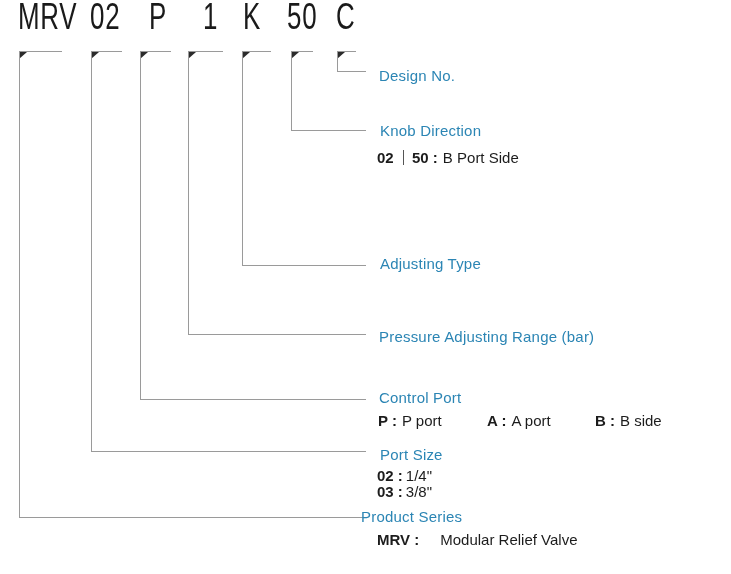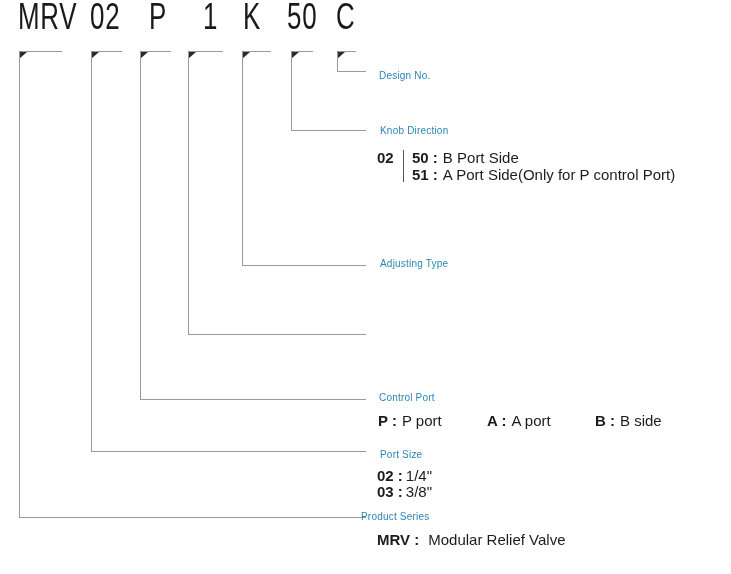--- a/index.html
+++ b/index.html
@@ -18,21 +18,21 @@
     position:absolute;top:-1px;font-size:36px;line-height:36px;
     font-weight:400;color:#1a1a1a;transform:scaleX(0.72);transform-origin:0 0;
     white-space:nowrap;letter-spacing:1px;
   }
   
   .h{position:absolute;height:1px;background:var(--line);}
   .v{position:absolute;width:1px;background:var(--line);}
   .tri{position:absolute;width:0;height:0;border-top:7px solid #2b2b2b;border-right:8px solid transparent;}
   
   .sec-title{
-    position:absolute;font-size:10px;line-height:16px;color:var(--accent);
+    position:absolute;font-size:15px;line-height:16px;color:var(--accent);
     white-space:nowrap;letter-spacing:0.2px;
   }
   
   .detail{position:absolute;font-size:15px;line-height:17px;white-space:nowrap;}
   .bcode{font-weight:700;}
   .desc{margin-left:5px;}
   
   .knob-row{position:absolute;display:flex;align-items:stretch;font-size:15px;line-height:17px;white-space:nowrap;}
   .kkey{font-weight:700;width:26px;}
   .kdiv{width:1px;background:#555;margin:1px 0 1px 0;}
@@ -100,26 +100,26 @@
   </div>
 
   <div class="sec-title" style="left:379px;top:68px">Design No.</div>
 
   <div class="sec-title" style="left:380px;top:123px">Knob Direction</div>
   <div class="knob-row" style="left:377px;top:149px">
     <span class="kkey">02</span>
     <span class="kdiv"></span>
     <span class="kopts">
       <span><span class="bcode">50 :</span><span class="desc">B Port Side</span></span>
-      <span><span class="bcode">51 :</span><span class="desc">A Port Side(Only for P control Port)</span></span>
     </span>
   </div>
 
   <div class="sec-title" style="left:380px;top:256px">Adjusting Type</div>
 
+  <div class="sec-title" style="left:379px;top:329px">Pressure Adjusting Range (bar)</div>
 
   <div class="sec-title" style="left:379px;top:390px">Control Port</div>
   <div class="detail" style="left:378px;top:412px">
     <span class="bcode">P :</span><span class="desc">P port</span>
   </div>
   <div class="detail" style="left:487px;top:412px">
     <span class="bcode">A :</span><span class="desc">A port</span>
   </div>
   <div class="detail" style="left:595px;top:412px">
     <span class="bcode">B :</span><span class="desc">B side</span>
@@ -128,16 +128,16 @@
   <div class="sec-title" style="left:380px;top:447px">Port Size</div>
   <div class="detail" style="left:377px;top:467px">
     <span class="bcode">02 :</span><span class="desc" style="margin-left:3px">1/4"</span>
   </div>
   <div class="detail" style="left:377px;top:483px">
     <span class="bcode">03 :</span><span class="desc" style="margin-left:3px">3/8"</span>
   </div>
 
   <div class="sec-title" style="left:361px;top:509px">Product Series</div>
   <div class="detail" style="left:377px;top:531px">
-    <span class="bcode">MRV :</span><span class="desc" style="margin-left:9px">Modular Relief Valve</span>
+    <span class="bcode">MRV :</span><span class="desc" style="margin-left:21px">Modular Relief Valve</span>
   </div>
 
 </div>
 
 </body></html>

